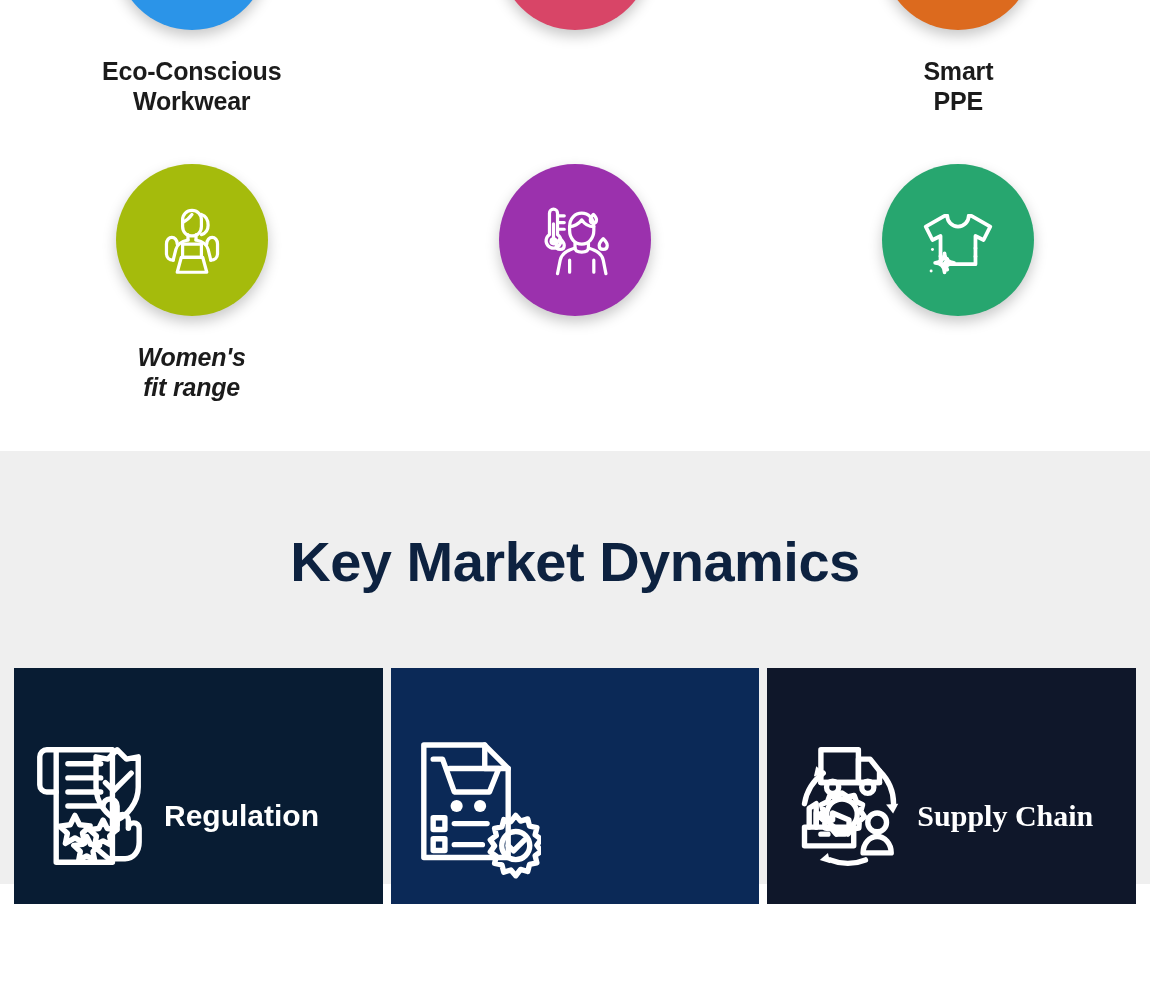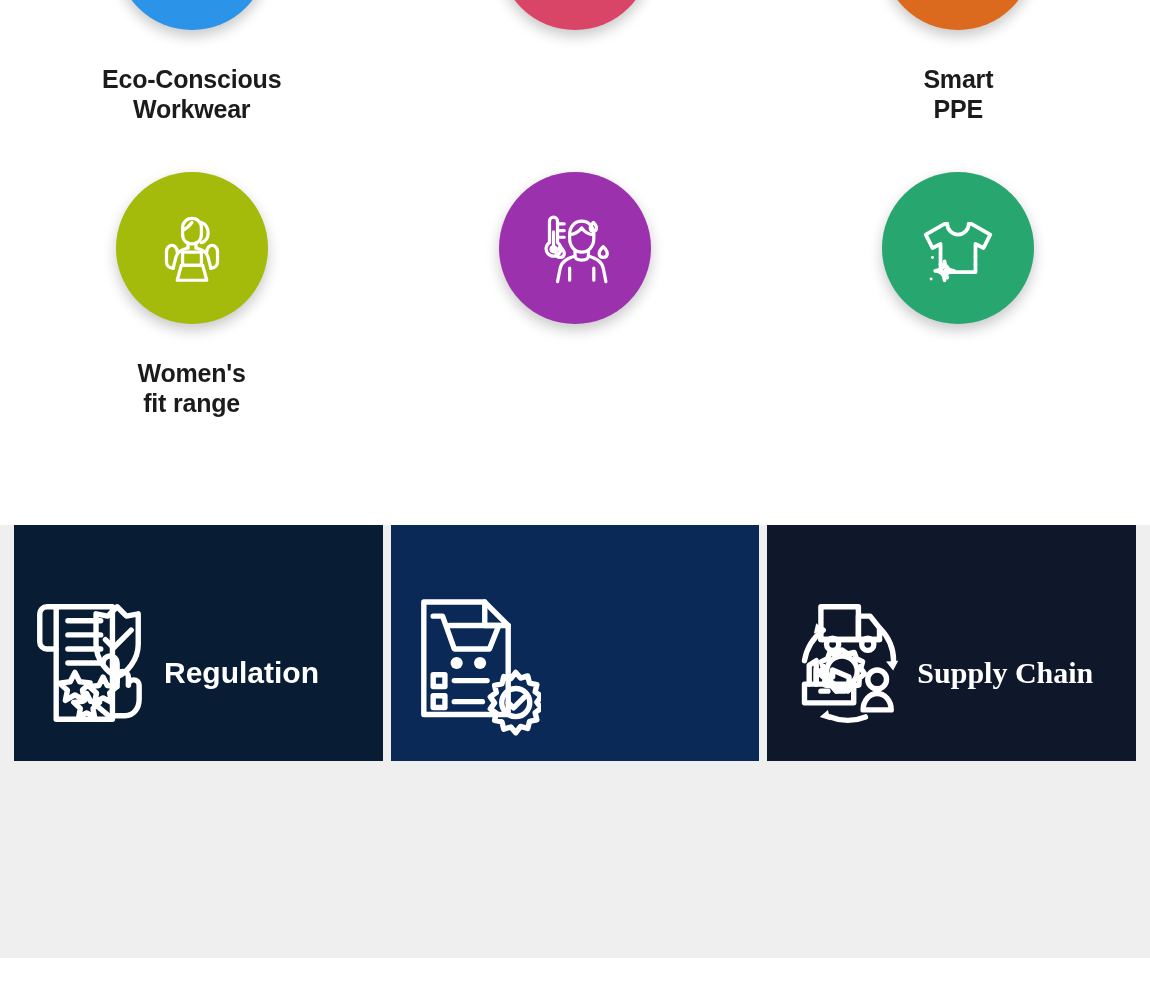--- a/index.html
+++ b/index.html
@@ -16,39 +16,39 @@
     height:573px;
     padding:0;
     position:relative;
   }
   .trend-grid {
     display:grid;
     grid-template-columns: repeat(3, 1fr);
     width:1150px;
   }
   .trend-row-1 { position:relative; margin-top:-122px; }
-  .trend-row-2 { margin-top:48px; }
+  .trend-row-2 { margin-top:48px;font-style:italic; }
 
   .trend-cell {
     display:flex;
     flex-direction:column;
     align-items:center;
   }
   .circle {
     width:152px;
     height:152px;
     border-radius:50%;
     display:flex;
     align-items:center;
     justify-content:center;
     box-shadow:0 6px 14px rgba(0,0,0,0.22);
   }
   .circle svg { width:86px; height:86px; display:block; }
   .trend-label {
-    margin-top:34px;
+    margin-top:26px;
     font-size:25px;
     font-weight:bold;
     line-height:1.2;
     color:#1b1b1b;
     text-align:center;
     letter-spacing:-0.2px;
   }
   .c-blue    { background:#2b94e8; }
   .c-crimson { background:#d84567; }
   .c-orange  { background:#dc6a1e; }
@@ -180,20 +180,21 @@
             <circle cx="13" cy="39" r="1.1" fill="#ffffff" stroke="none"></circle>
             <circle cx="12" cy="55" r="1.1" fill="#ffffff" stroke="none"></circle>
           </svg>
         </div>
       </div>
     </div>
   </section>
 
   <section class="dynamics-section">
 
+    <h2 class="dyn-title">Key Market Dynamics</h2>
 
     <div class="cards">
 
       <div class="card card-1">
         <svg viewBox="0 0 64 64" fill="none" stroke="#ffffff" stroke-width="2.3" stroke-linecap="round" stroke-linejoin="round">
           <path d="M18 8h24v48H18z"></path>
           <path d="M18 8h-4a3 3 0 00-3 3v12a3 3 0 003 3h4"></path>
           <path d="M23 14h14M23 20h14M23 26h14M23 32h14"></path>
           <path d="M44 8l4 4 5-1v13c0 7-5 12-9 14-4-2-9-7-9-14V11l5 1z"></path>
           <path d="M39 22l3.5 3.5L50 18"></path>

